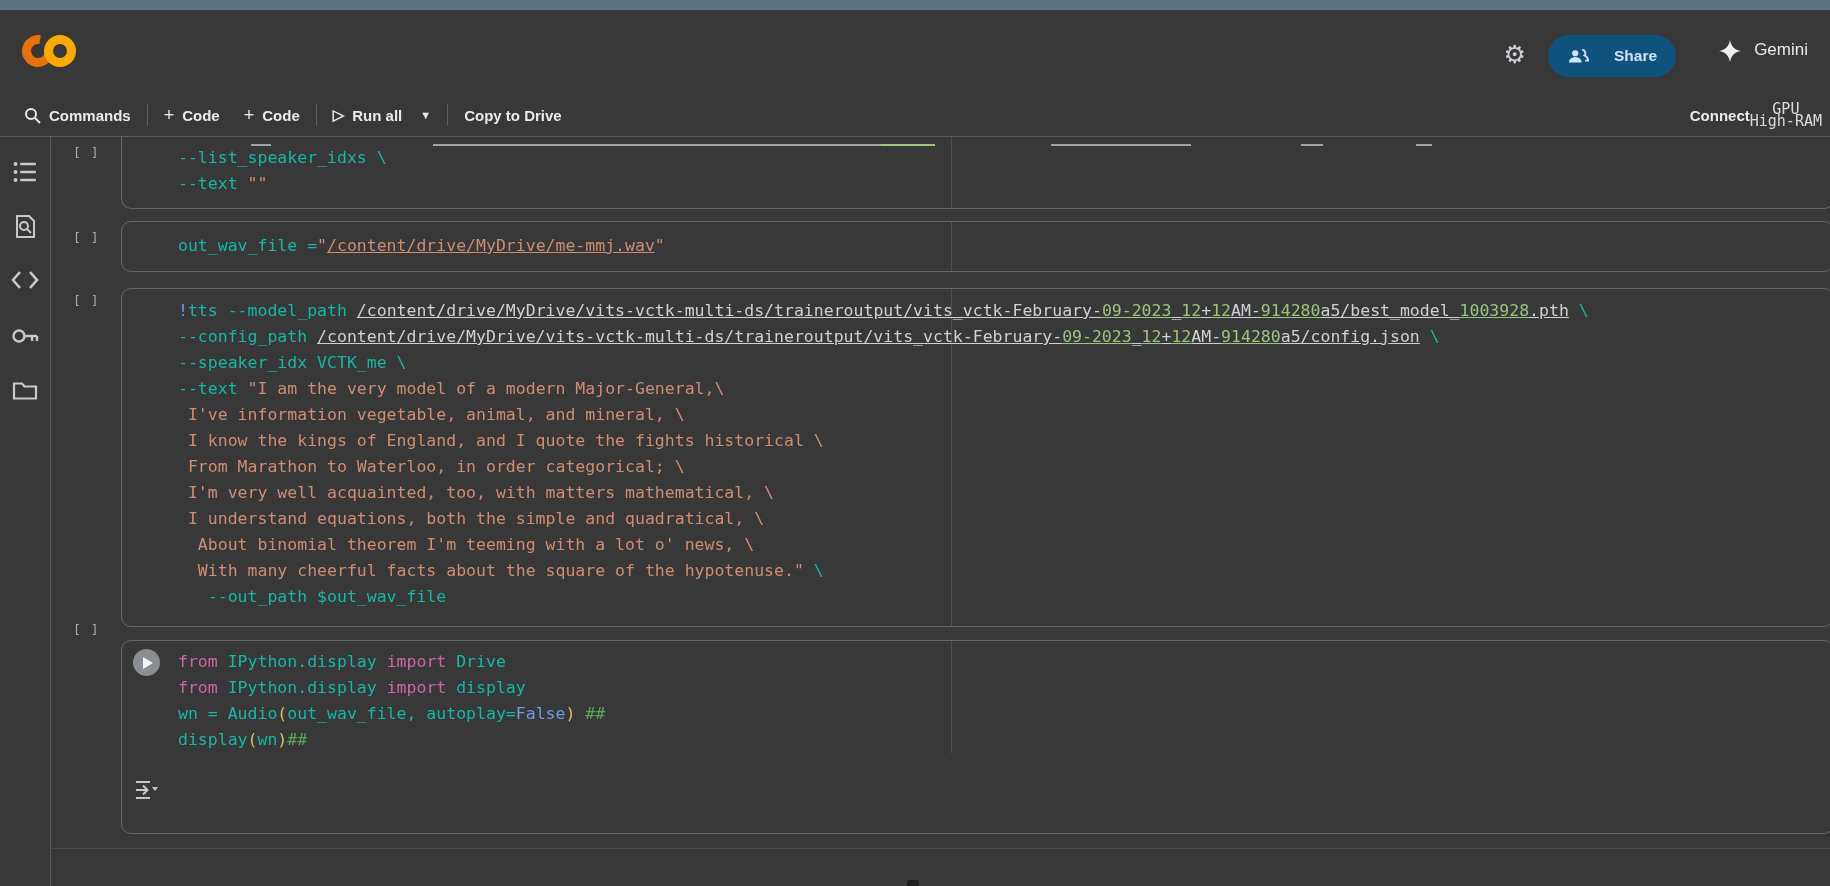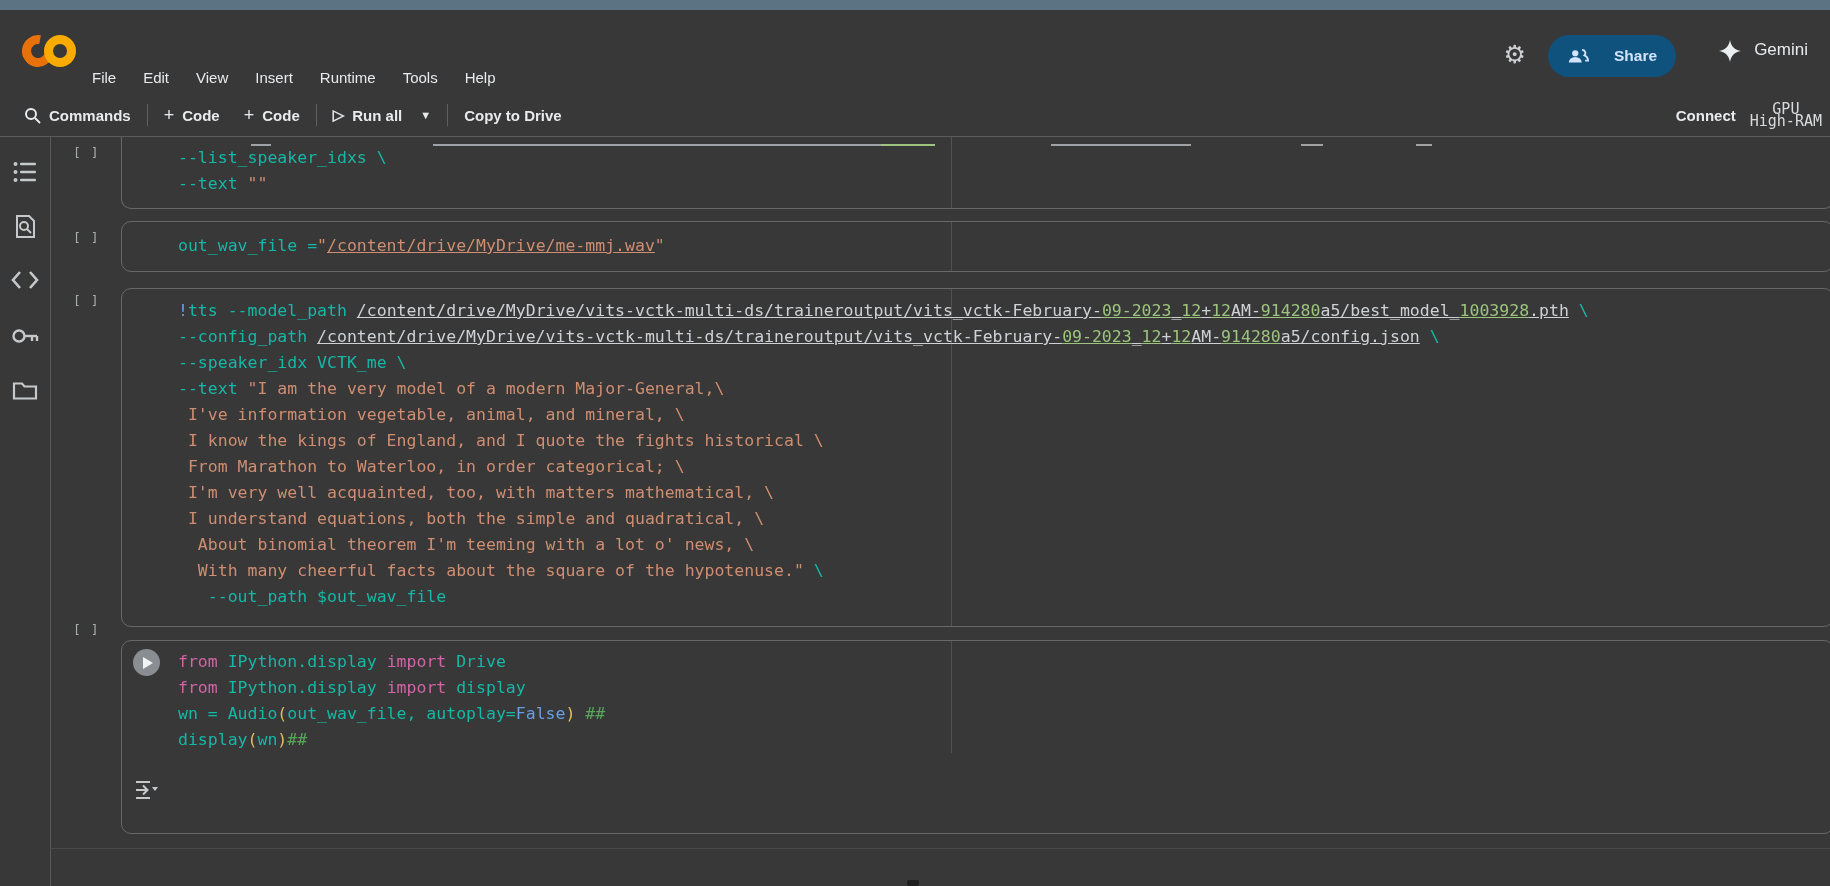--- a/index.html
+++ b/index.html
@@ -27,21 +27,21 @@
   #gemini{position:absolute;right:22px;top:30px;display:flex;gap:13px;}
   #gemini span{font-size:17px;color:#e8eaed;}
   
   #toolbar{position:absolute;left:0;top:94px;width:100%;height:42px;background:#383838;
     border-bottom:1px solid #5a5a5a;display:flex;align-items:center;z-index:5;}
   .tb{display:flex;align-items:center;gap:8px;font-size:15px;font-weight:700;color:#e8eaed;}
   .tb-div{width:1px;height:22px;background:#5f5f5f;margin:0 16px;}
   #tb-left{display:flex;align-items:center;margin-left:24px;}
   .plus{font-size:18px;font-weight:400;}
   .caret{font-size:11px;margin-left:10px;}
-  #tb-right{margin-left:auto;display:flex;align-items:center;margin-right:8px;gap:14px;}
+  #tb-right{margin-left:auto;display:flex;align-items:center;margin-right:8px;}
   #connect{font-size:15px;font-weight:700;color:#e8eaed;}
   #accel{font-family:"DejaVu Sans Mono",monospace;font-size:15px;line-height:12px;color:#d8dadc;text-align:center;}
   
   #rail{position:absolute;left:0;top:136px;width:50px;height:750px;border-right:1px solid #585858;}
   .rail-ic{position:absolute;left:50%;transform:translate(-50%,-50%);color:#c6c9cc;}
   #main{position:absolute;left:50px;top:136px;width:1780px;height:750px;overflow:hidden;}
   .gutter-mark{position:absolute;left:23px;width:40px;font-family:"DejaVu Sans Mono",monospace;
     font-size:13px;color:#a8abae;letter-spacing:1px;}
   .cell{position:absolute;left:71px;right:-4px;background:#383838;border:1px solid #686868;border-radius:10px;}
   .ruler{position:absolute;left:829px;top:0;bottom:0;width:1px;background:#515151;}
@@ -87,29 +87,20 @@
 <body>
 
 <div id="app">
   <div id="top-strip"></div>
 
   <div id="header">
     <div id="logo">
       <div class="ring c"></div>
       <div class="ring o"></div>
     </div>
-    <div id="menu-row">
-        <span class="menu-item">File</span>
-        <span class="menu-item">Edit</span>
-        <span class="menu-item">View</span>
-        <span class="menu-item">Insert</span>
-        <span class="menu-item">Runtime</span>
-        <span class="menu-item">Tools</span>
-        <span class="menu-item">Help</span>
-      </div>
     <span id="gear">⚙</span>
     <div id="share-btn">
       <span class="hdr-ic">
         <svg width="22" height="16" viewBox="0 0 24 16" fill="#d2e3fc">
           <circle cx="9" cy="5" r="3.4"></circle>
           <path d="M2 15 a7 6 0 0 1 14 0 z"></path>
           <path d="M16.5 1.5 a3.4 3.4 0 0 1 2.5 5.8 a6.5 6.5 0 0 1 4 5.7 h-3.2" fill="none" stroke="#d2e3fc" stroke-width="2"></path>
         </svg>
       </span>
       <span>Share</span>

